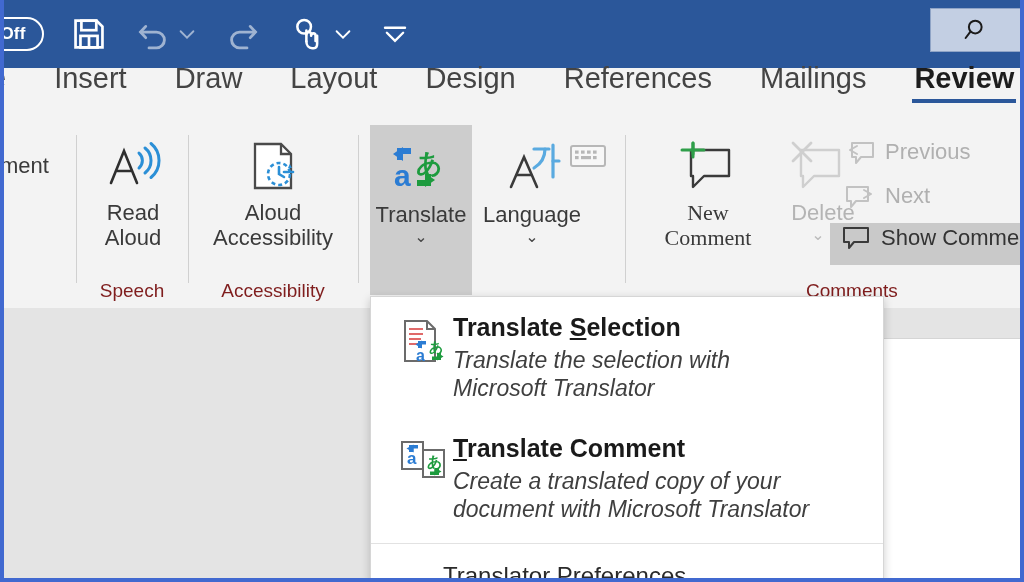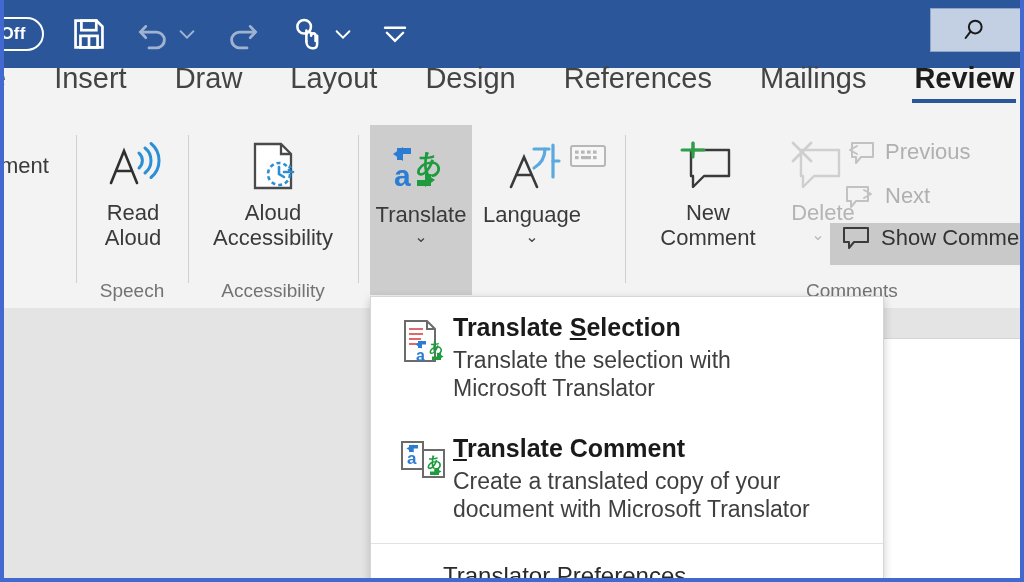--- a/index.html
+++ b/index.html
@@ -122,21 +122,21 @@
     width: 1px;
     height: 148px;
     background: #d0d0d0;
   }
   .group-label {
     position: absolute;
     bottom: 6px;
     width: 100%;
     text-align: center;
     font-size: 19px;
-    color: #737373;
+    color: #7f1d1d;
     white-space: nowrap;
   }
 
   .bigbtn {
     position: absolute;
     display: flex;
     flex-direction: column;
     align-items: center;
     cursor: default;
   }
@@ -232,20 +232,21 @@
     color: #1a1a1a;
     line-height: 1.12;
     margin-bottom: 5px;
     white-space: nowrap;
   }
   .mi-title u { text-decoration: underline; text-underline-offset: 2px; }
   .mi-desc {
     font-size: 23px;
     color: #3f3f3f;
     line-height: 1.22;
+    font-style: italic;
   }
   .menu-divider {
     height: 1px;
     background: #e2e2e2;
     margin: 10px 0 0 0;
   }
   .menuitem.simple {
     padding: 18px 18px 14px 72px;
   }
   .mi-simple-label {
@@ -441,21 +442,21 @@
         </svg>
       </div>
 
       <div class="group-label"></div>
     </div>
 
     <div class="group-sep" style="left:625px;"></div>
 
     <div class="group" style="left:626px; width:400px;">
 
-      <div class="bigbtn" style="left:20px; top:10px; width:124px;">
+      <div class="bigbtn" style="left:20px; top:10px; width:124px;font-family:Liberation Serif, serif;">
         <div class="bigicon">
           <svg class="icon-svg" width="62" height="56" viewBox="0 0 62 56" fill="none">
             <path d="M14 11 H52 V37 H27 L16 48 V37 H14 Z" stroke="#3a3a3a" stroke-width="2.4" fill="none" stroke-linejoin="round"></path>
             <path d="M16 11 V4" stroke="#2e9e49" stroke-width="3" stroke-linecap="round"></path>
             <path d="M16 15 V11" stroke="#2e9e49" stroke-width="3" stroke-linecap="round"></path>
             <path d="M5 11 H27" stroke="#2e9e49" stroke-width="3" stroke-linecap="round"></path>
             <path d="M16 4 V18" stroke="#2e9e49" stroke-width="3" stroke-linecap="round"></path>
           </svg>
         </div>
         <div class="blabel">New</div>

